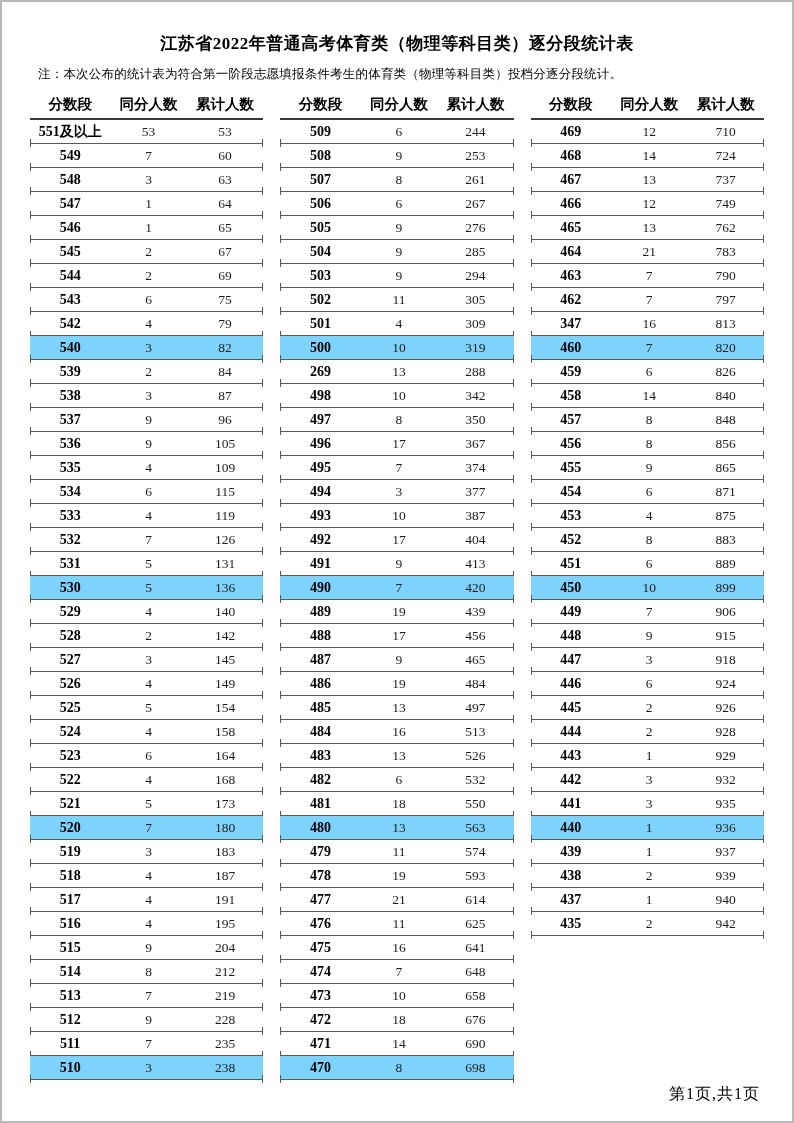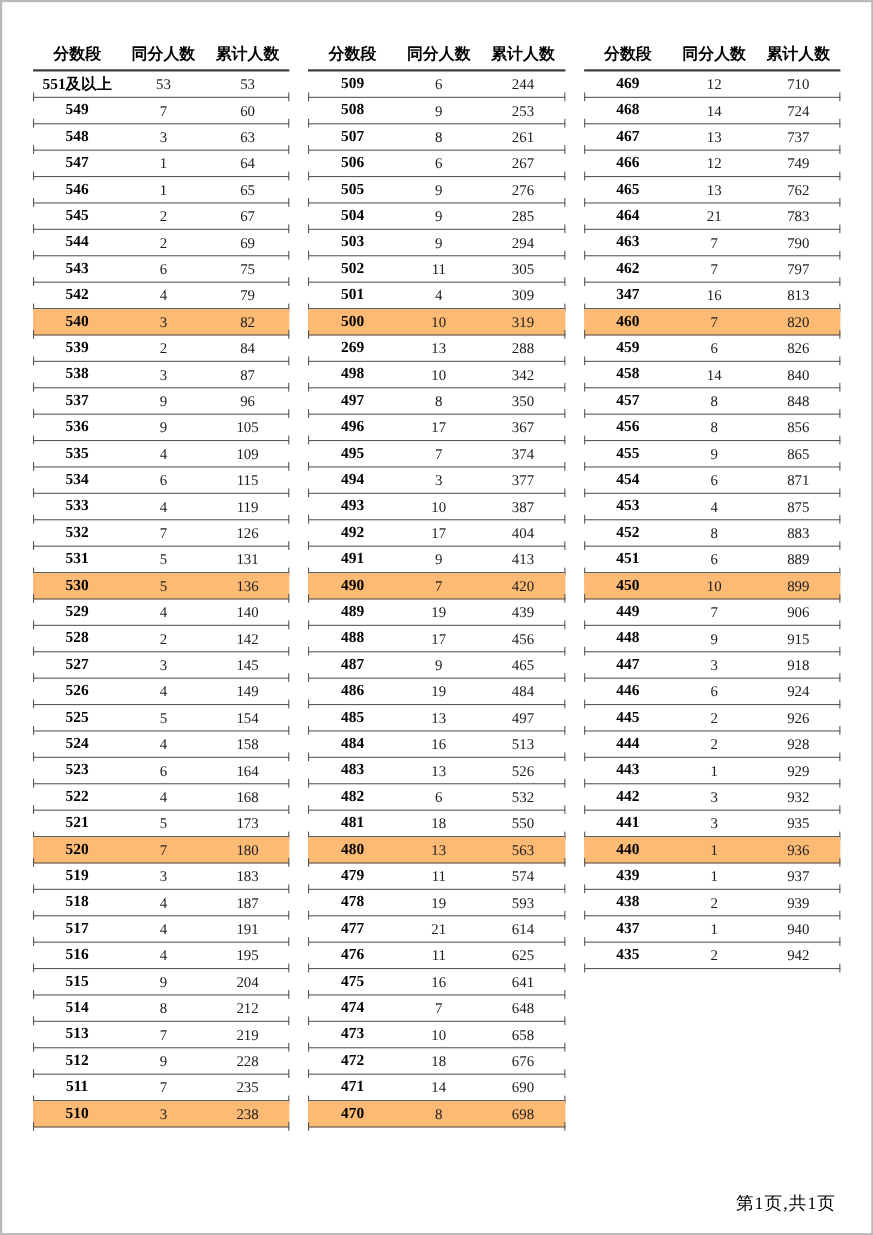--- a/index.html
+++ b/index.html
@@ -59,37 +59,39 @@
   .tbody .row::after {
     content: "";
     position: absolute;
     bottom: -4px;
     width: 1px;
     height: 8px;
     background: #5a5a5a;
   }
   .tbody .row::before { left: 0; }
   .tbody .row::after { right: 0; }
-  .tbody .row.shaded { background: #fdba74; }
+  .tbody .row.shaded { background: #7dd3fc; }
   .c0 { font-weight: bold; font-size: 14px; }
   .c1, .c2 { font-size: 13.5px; color: #1c1c1c; }
   .page-footer {
     position: absolute;
     right: 32px;
     bottom: 16px;
     font-size: 16px;
     letter-spacing: 1px;
   }
 </style>
 </head>
 <body>
 
 <div class="page">
 
+  <div class="doc-title">江苏省2022年普通高考体育类（物理等科目类）逐分段统计表</div>
 
+  <div class="doc-note">注：本次公布的统计表为符合第一阶段志愿填报条件考生的体育类（物理等科目类）投档分逐分段统计。</div>
 
   <div class="tables-wrap">
     <div class="table">
       <div class="thead">
           <span>分数段</span>
           <span>同分人数</span>
           <span>累计人数</span>
         </div>
       <div class="tbody">
           <div class="row">

